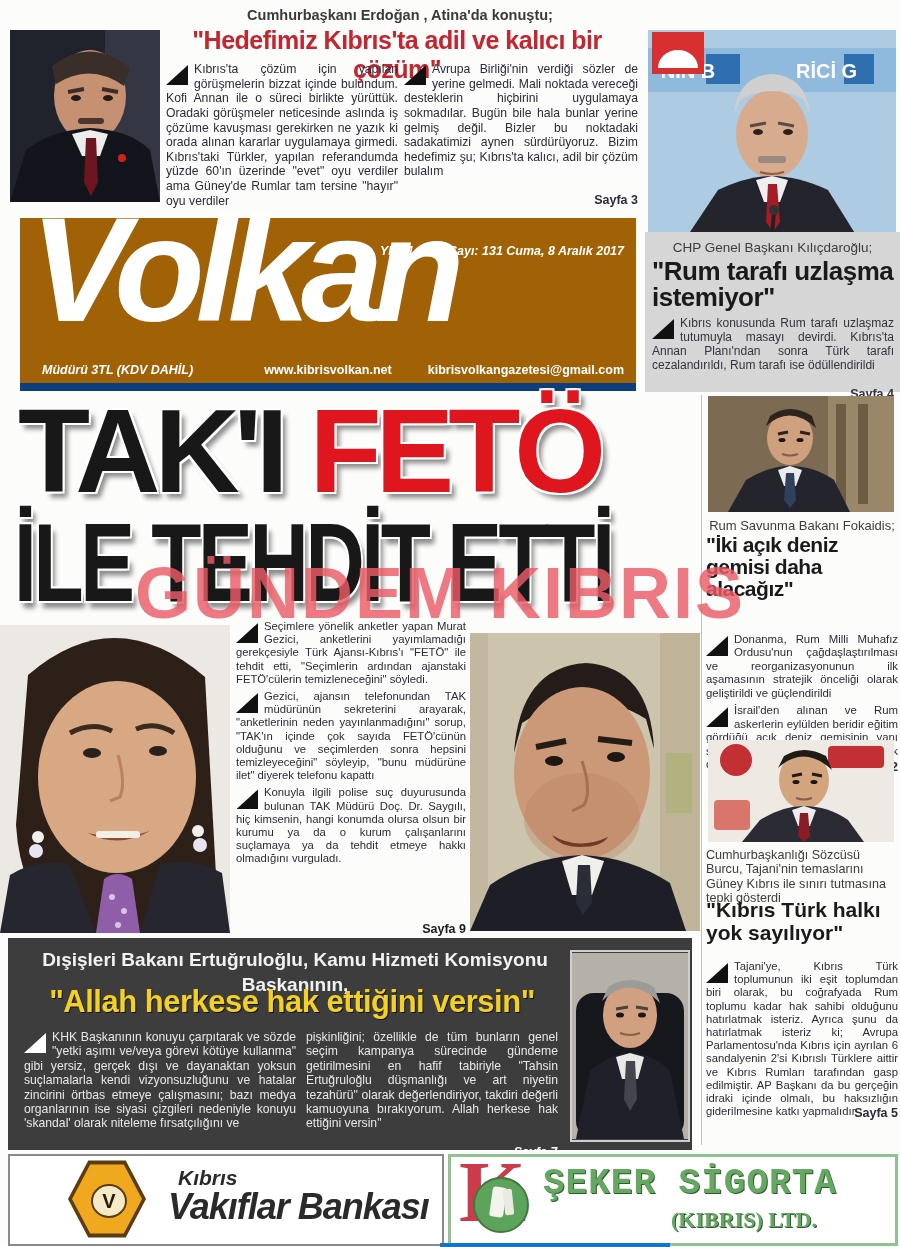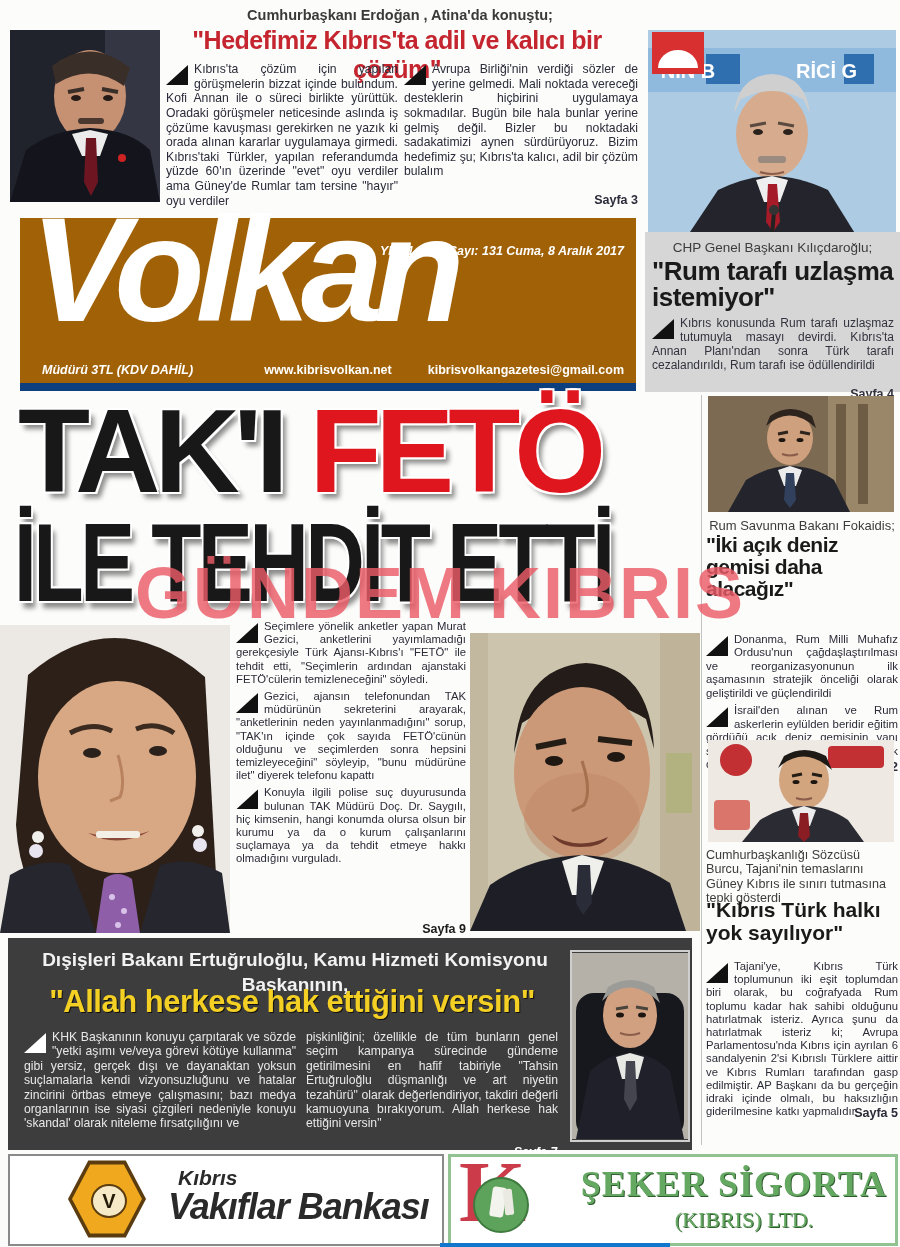--- a/index.html
+++ b/index.html
@@ -76,24 +76,24 @@
   .vakif-logo .circ{position:absolute;left:23px;top:25px;width:32px;height:30px;border-radius:50%;
       background:#f6e9c8;border:2px solid #5a3c10;text-align:center;font-weight:bold;font-size:20px;color:#241a08;line-height:30px;}
   .vakif-k{position:absolute;left:168px;top:10px;font-size:21px;font-weight:bold;font-style:italic;color:#2a2a2a;}
   .vakif-n{position:absolute;left:158px;top:30px;font-size:36px;font-weight:bold;font-style:italic;color:#2a2a2a;letter-spacing:-1px;}
   .seker-ad{left:448px;top:1154px;width:444px;height:86px;border:3px solid #92c292;}
   .seker-logo{position:absolute;left:8px;top:4px;width:78px;height:74px;}
   .seker-k{position:absolute;left:0;top:-12px;font-family:"Liberation Serif",serif;font-size:86px;font-weight:bold;color:#cc3b4a;line-height:1;}
   .seker-circ{position:absolute;left:14px;top:16px;width:52px;height:52px;border-radius:50%;background:#5ea35c;border:2px solid #3f7a3e;}
   .seker-door{position:absolute;left:16px;top:8px;width:14px;height:30px;background:#f4f4ee;border-radius:3px;transform:rotate(8deg);}
   .seker-door2{position:absolute;left:29px;top:10px;width:9px;height:26px;background:#eaeae2;border-radius:2px;transform:rotate(-6deg);}
-  .seker-t1{position:absolute;left:92px;top:6px;width:344px;text-align:right;font-family:Liberation Serif, serif;
+  .seker-t1{position:absolute;left:92px;top:6px;width:344px;text-align:left;font-family:Liberation Mono, monospace;
      font-size:36px;font-weight:bold;color:#64a862;letter-spacing:1px;text-shadow:1px 1px 0 #2f5c2e;}
   .seker-t2{position:absolute;left:150px;top:50px;width:286px;text-align:center;font-family:"Liberation Serif",serif;
-     font-size:22px;font-weight:normal;color:#64a862;text-shadow:1px 1px 0 #2f5c2e;}
+     font-size:22px;font-weight:bold;color:#64a862;text-shadow:1px 1px 0 #2f5c2e;}
   .bottom-strip{left:440px;top:1243px;width:230px;height:4px;background:#1177cc;}
 </style>
 </head>
 <body>
 
 <div class="page">
 
   <div class="ph" style="left:10px;top:30px;width:150px;height:172px;">
     <svg viewBox="0 0 150 172">
       <rect width="150" height="172" fill="#20222c"></rect>

